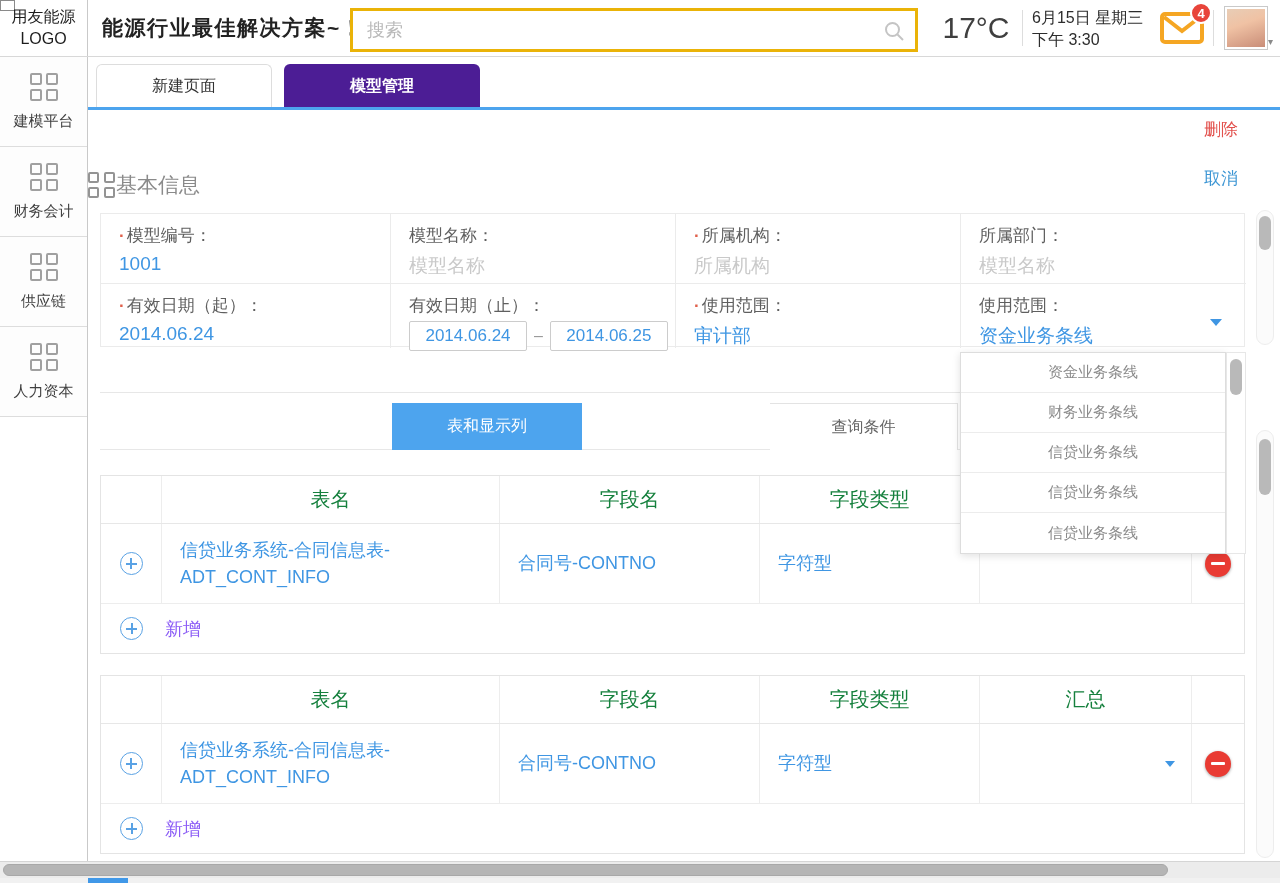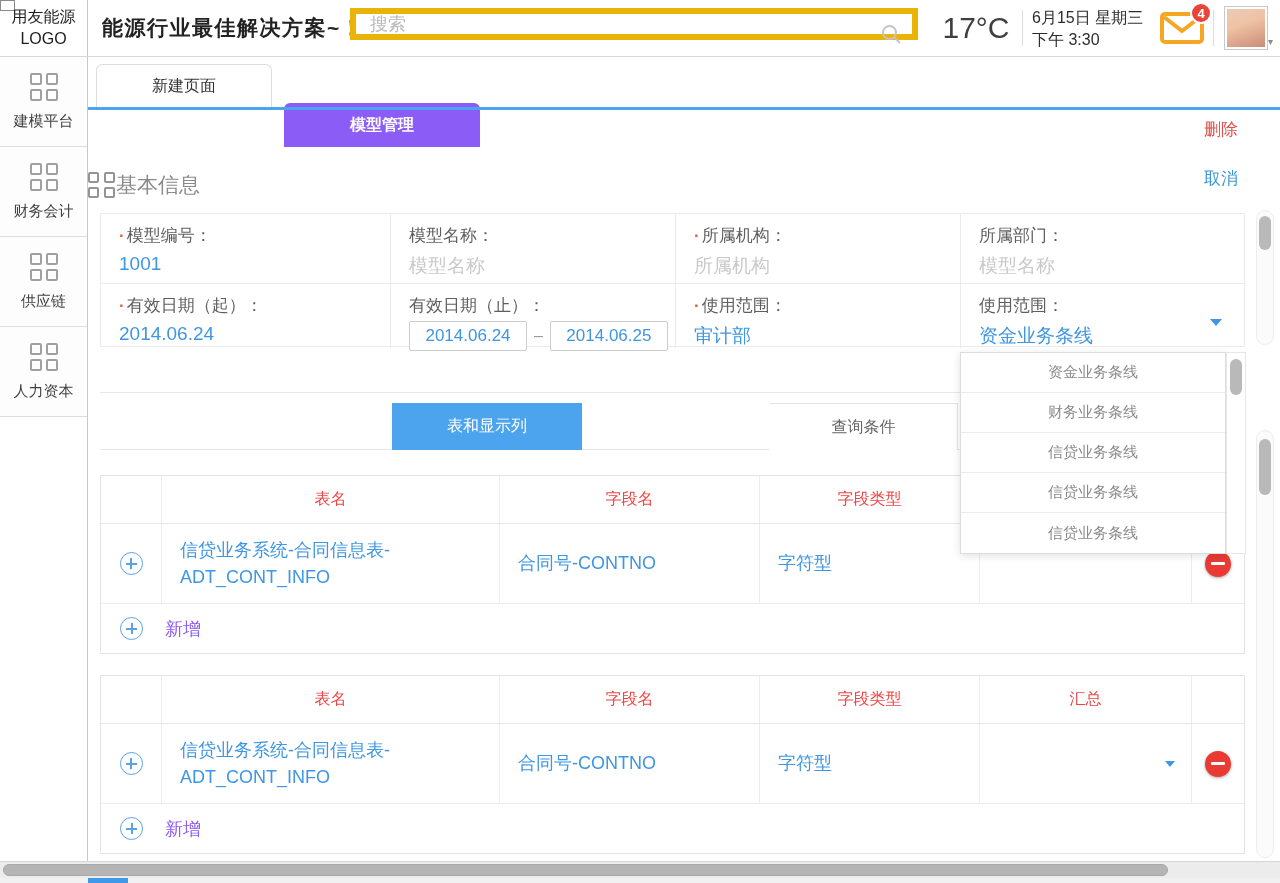--- a/index.html
+++ b/index.html
@@ -9,22 +9,22 @@
   
   .header { position:absolute; left:0; top:0; width:1280px; height:57px;
     background:#fff; border-bottom:1px solid #d8d8d8; z-index:30; }
   .corner-sq { position:absolute; left:0; top:0; width:15px; height:11px;
     border:1px solid #8a8a8a; background:#fff; }
   .logo-box { position:absolute; left:0; top:0; width:88px; height:56px;
     border-right:1px solid #c9c9c9; display:flex; flex-direction:column;
     align-items:center; justify-content:center; font-size:16px; color:#1d1d1d; line-height:1.35; }
   .slogan { position:absolute; left:102px; top:0; height:56px; display:flex; align-items:center;
     font-size:21px; color:#222; font-weight:600; letter-spacing:1.5px; }
-  .searchbox { position:absolute; left:350px; top:8px; width:568px; height:32px;
-    border:6px solid #eab308; background:#fff; }
+  .searchbox { position:absolute; left:350px; top:8px; width:568px; height:44px;
+    border:3px solid #eab308; background:#fff; }
   .searchbox input { position:absolute; inset:0; border:none; outline:none;
     padding:0 40px 0 14px; font-size:18px; color:#444; font-family:inherit; }
   .searchbox input::placeholder { color:#b9b9b9; }
   .search-ic { position:absolute; right:10px; top:9px; }
   .temperature { position:absolute; left:930px; top:0; width:92px; height:56px;
     display:flex; align-items:center; justify-content:center;
     font-size:30px; font-weight:300; color:#3f3f3f; }
   .hdr-div { position:absolute; top:10px; width:1px; height:36px; background:#ddd; }
   .datetime { position:absolute; left:1032px; top:7px; font-size:16px; color:#2d2d2d; line-height:1.35; }
   .mail { position:absolute; left:1160px; top:11px; width:44px; height:34px; cursor:pointer; }
@@ -44,22 +44,22 @@
     align-items:center; justify-content:center; cursor:pointer; background:#fdfdfd; }
   .grid4 { display:grid; grid-template-columns:12px 12px; gap:4px; }
   .grid4 i { display:block; width:12px; height:12px; border:2px solid #a0a0a0; border-radius:2px; }
   .side-label { margin-top:11px; font-size:15px; color:#3f3f3f; }
 
   
   .ptab { position:absolute; top:64px; height:44px; display:flex; align-items:center;
     justify-content:center; font-size:16px; cursor:pointer; }
   .ptab.inactive { left:96px; width:176px; background:#fff; color:#333;
     border:1px solid #ddd; border-bottom:none; border-radius:6px 6px 0 0; }
-  .ptab.active { left:284px; width:196px; background:#8b5cf6; color:#fff;
-    font-weight:bold; border-radius:6px 6px 0 0;margin-top:39px; }
+  .ptab.active { left:284px; width:196px; background:#4c1d95; color:#fff;
+    font-weight:bold; border-radius:6px 6px 0 0; }
   .blue-bar { position:absolute; left:88px; top:107px; width:1192px; height:3px; background:#4da4ee; }
 
   
   .actions { position:absolute; right:42px; top:118px; display:flex; gap:26px; font-size:17px;flex-direction:column; }
   .actions span { cursor:pointer; }
   .act-delete { color:#e2504c; }
   .act-cancel { color:#3d96d4; }
   .act-save { color:#8dc653; }
 
   
@@ -99,21 +99,21 @@
   .dtab.t3 { left:770px; width:188px; background:#fff; color:#666;
     border:1px solid #e3e3e3; border-left:none; border-bottom:none; }
 
   
   .table { position:absolute; left:100px; width:1145px; background:#fff; border:1px solid #e4e4e4; }
   .t1 { top:475px; }
   .t2 { top:675px; }
   .trow { display:grid; grid-template-columns:61px 338px 260px 220px 212px 52px; }
   .thead { height:48px; border-bottom:1px solid #e7e7e7; }
   .thead .cell { display:flex; align-items:center; justify-content:center;
-    font-size:16px; color:#ef4444; }
+    font-size:20px; color:#15803d; }
   .cell { border-right:1px solid #ededed; }
   .trow .cell:last-child { border-right:none; }
   .tdata { height:80px; border-bottom:1px solid #ededed; }
   .tdata .cell { display:flex; align-items:center; padding:8px 18px; position:relative; }
   .tdata .cell.cent { justify-content:center; padding:0; }
   .cell-text { font-size:18px; color:#3f96e3; line-height:27px; word-break:break-word; }
   .add-row { height:49px; display:flex; align-items:center; padding-left:19px; cursor:pointer; }
   .add-label { margin-left:22px; font-size:18px; color:#8b5cf6; }
 
   .plus-circle { position:relative; width:23px; height:23px; border:1px solid #5aa2e4;

